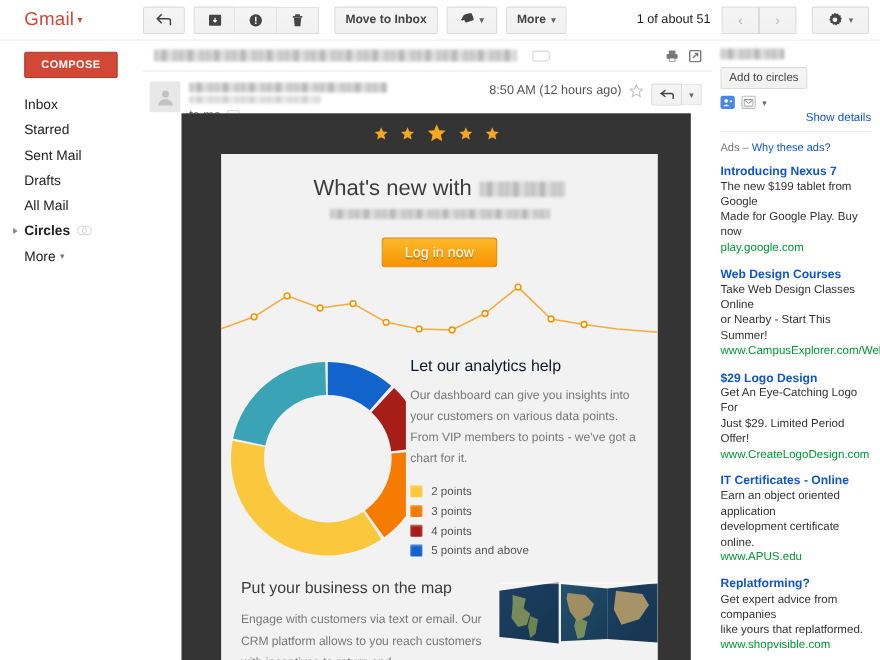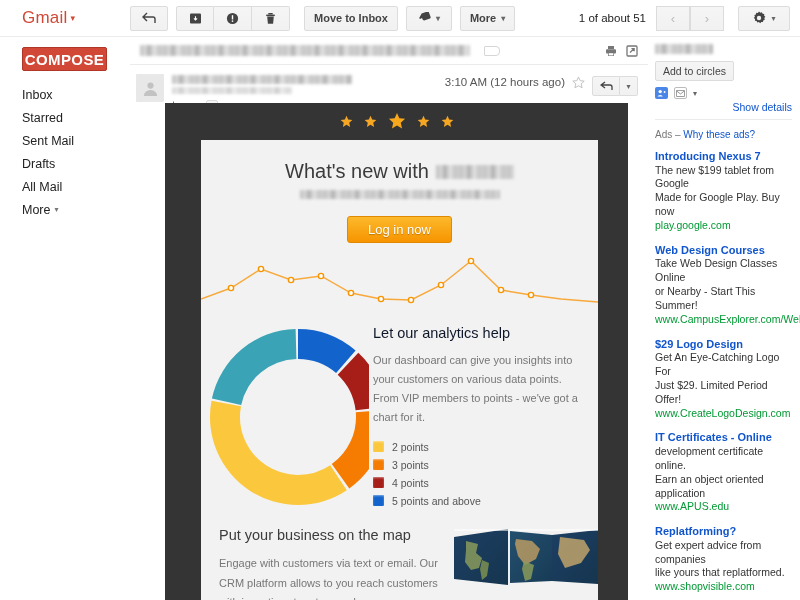--- a/index.html
+++ b/index.html
@@ -60,21 +60,21 @@
     border: 1px solid #dcdcdc; background: linear-gradient(#f5f5f5,#f1f1f1);
     border-radius: 2px; display: flex; align-items: center; justify-content: center;
     cursor: pointer;
   }
 
   
   .sidebar { position: absolute; left: 0; top: 37px; width: 130px; height: 563px; background: #fff; }
   .compose {
     margin: 10px 0 0 22px; width: 85px; height: 24px;
     background: #d14836; border: 1px solid #b03627; border-radius: 2px;
-    color: #fff; font-size: 15px; font-weight: bold; letter-spacing: .4px;
+    color: #fff; font-size: 10px; font-weight: bold; letter-spacing: .4px;
     display: flex; align-items: center; justify-content: center; cursor: pointer;
   }
   .nav { margin-top: 12px; }
   .nav-item {
     height: 23px; padding-left: 22px; display: flex; align-items: center;
     font-size: 12.5px; color: #222; cursor: pointer; position: relative;
   }
   .nav-item.bold { font-weight: bold; }
   .nav-arrow {
     position: absolute; left: 12px; width: 0; height: 0;
@@ -274,20 +274,30 @@
       </div>
       <div class="nav-item">
         <span>Sent Mail</span>
       </div>
       <div class="nav-item">
         <span>Drafts</span>
       </div>
       <div class="nav-item">
         <span>All Mail</span>
       </div>
+      <div class="nav-item bold">
+        <span class="nav-arrow"></span>
+        <span>Circles</span>
+        <span class="circles-glyph">
+          <svg width="14" height="11" viewBox="0 0 14 11">
+              <circle cx="4.5" cy="5.5" r="4" fill="none" stroke="#999" stroke-width="1.2"></circle>
+              <circle cx="9" cy="5.5" r="4" fill="none" stroke="#999" stroke-width="1.2"></circle>
+            </svg>
+        </span>
+      </div>
       <div class="nav-item">
         <span>More</span>
         <span class="nav-caret">▾</span>
       </div>
     </div>
   </div>
 
   <div class="msgpane">
 
     <div class="subject-row">
@@ -320,21 +330,21 @@
       </div>
       <div class="sender-block">
         <span class="blur sender-blur"></span>
         <span class="blur sender-blur2"></span>
         <div class="tome">
           <span>to me</span>
           <span class="tome-caret">▾</span>
         </div>
       </div>
       <div class="msg-meta">
-        <span class="msg-time">3:10 AM (12 hours ago)</span>
+        <span class="msg-time">8:50 AM (12 hours ago)</span>
         <span>
           <svg width="13" height="13" viewBox="0 0 13 13">
               <path d="M6.5 1 L8.2 4.7 L12.2 5.1 L9.2 7.8 L10.1 11.8 L6.5 9.7 L2.9 11.8 L3.8 7.8 L0.8 5.1 L4.8 4.7 Z" fill="none" stroke="#c3c3c3" stroke-width="1"></path>
             </svg>
         </span>
         <span class="reply-seg">
           <div class="r1">
             <svg width="13" height="10" viewBox="0 0 13 10">
                 <path d="M5 1 L1 4 L5 7 M1 4 H10 a2 2 0 0 1 2 2 V9" fill="none" stroke="#444" stroke-width="1.3"></path>
               </svg>
@@ -518,22 +528,22 @@
       <div class="ad-url">www.CampusExplorer.com/WebDesi</div>
     </div>
     <div class="ad">
       <div class="ad-title">$29 Logo Design</div>
       <div class="ad-line">Get An Eye-Catching Logo For</div>
       <div class="ad-line">Just $29. Limited Period Offer!</div>
       <div class="ad-url">www.CreateLogoDesign.com</div>
     </div>
     <div class="ad">
       <div class="ad-title">IT Certificates - Online</div>
+      <div class="ad-line">Earn an object oriented application</div>
       <div class="ad-line">development certificate online.</div>
-      <div class="ad-line">Earn an object oriented application</div>
       <div class="ad-url">www.APUS.edu</div>
     </div>
     <div class="ad">
       <div class="ad-title">Replatforming?</div>
       <div class="ad-line">Get expert advice from companies</div>
       <div class="ad-line">like yours that replatformed.</div>
       <div class="ad-url">www.shopvisible.com</div>
     </div>
 
     

